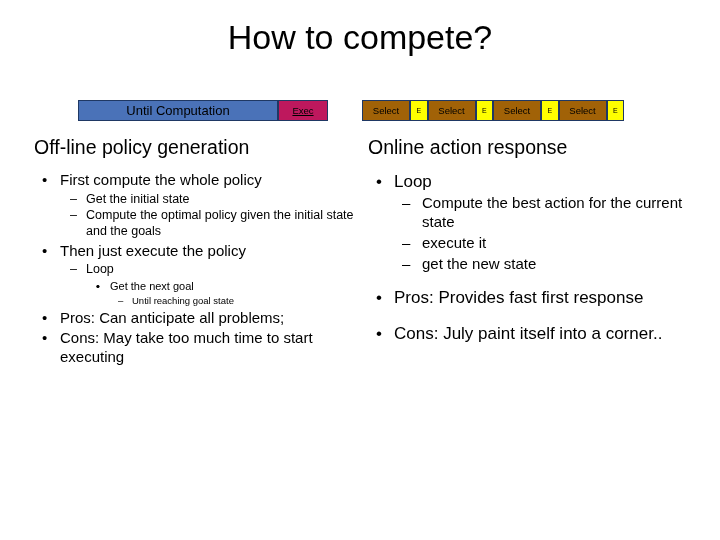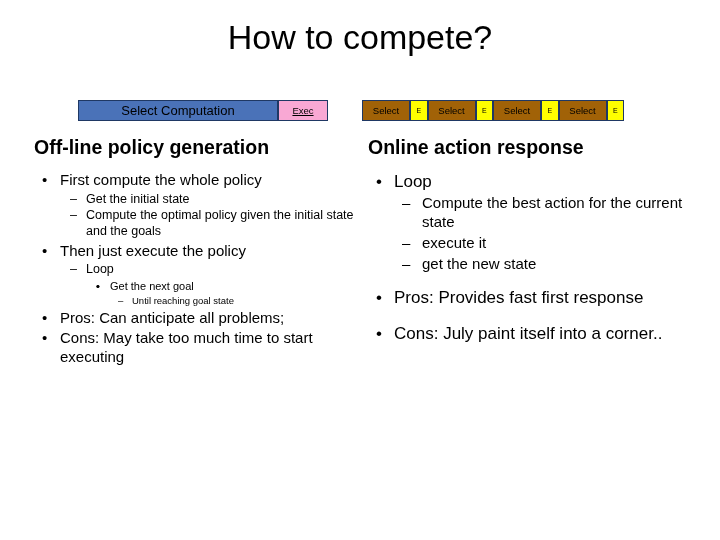--- a/index.html
+++ b/index.html
@@ -54,21 +54,21 @@
     background: #4a72b8;
     border: 1px solid #1f3864;
     display: flex;
     align-items: center;
     justify-content: center;
     color: #000000;
     font-size: 13px;
   }
   .bar-left .exec {
     width: 48px;
-    background: #f9a8d4;
+    background: #be185d;
     border: 1px solid #1f3864;
     display: flex;
     align-items: center;
     justify-content: center;
     color: #000000;
     font-size: 9.5px;
     text-decoration: underline;
   }
   .bar-right {
     position: absolute;
@@ -103,21 +103,21 @@
   
   .col {
     position: absolute;
     top: 136px;
   }
   .col-left { left: 34px; width: 320px; }
   .col-right { left: 368px; width: 330px; }
 
   .head {
     font-size: 19.5px;
-    font-weight: bold;
+    font-weight: normal;
     color: #000000;
     margin-bottom: 12px;
   }
 
   ul.l1 {
     list-style: none;
     margin: 0;
     padding: 0;
   }
   .l1 > li {
@@ -192,21 +192,21 @@
 </head>
 <body>
 
 <div class="slide">
 
   <div class="title">How to compete?</div>
 
   <div class="diagram">
 
     <div class="bar-left">
-      <div class="blue">Select Computation</div>
+      <div class="blue">Until Computation</div>
       <div class="exec">Exec</div>
     </div>
 
     <div class="bar-right">
       <div class="seg-blue">Select</div>
       <div class="seg-yellow">E</div>
       <div class="seg-blue">Select</div>
       <div class="seg-yellow">E</div>
       <div class="seg-blue">Select</div>
       <div class="seg-yellow">E</div>

